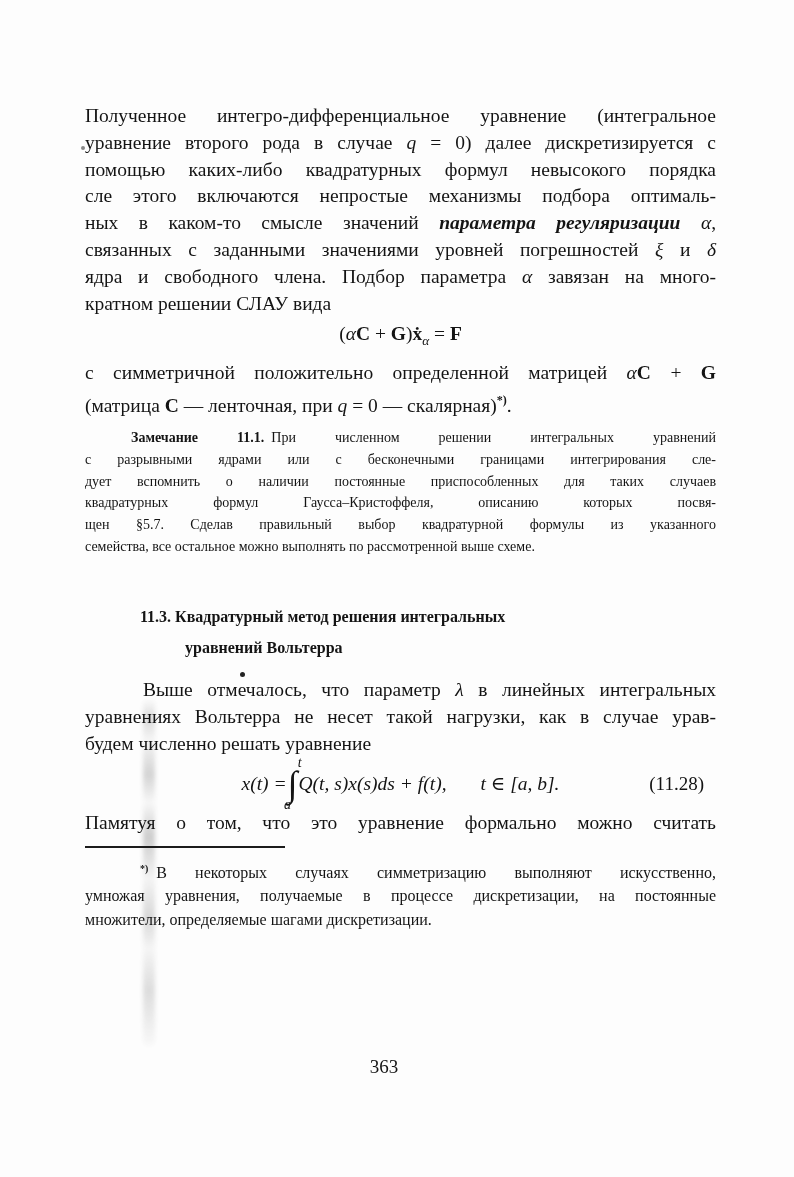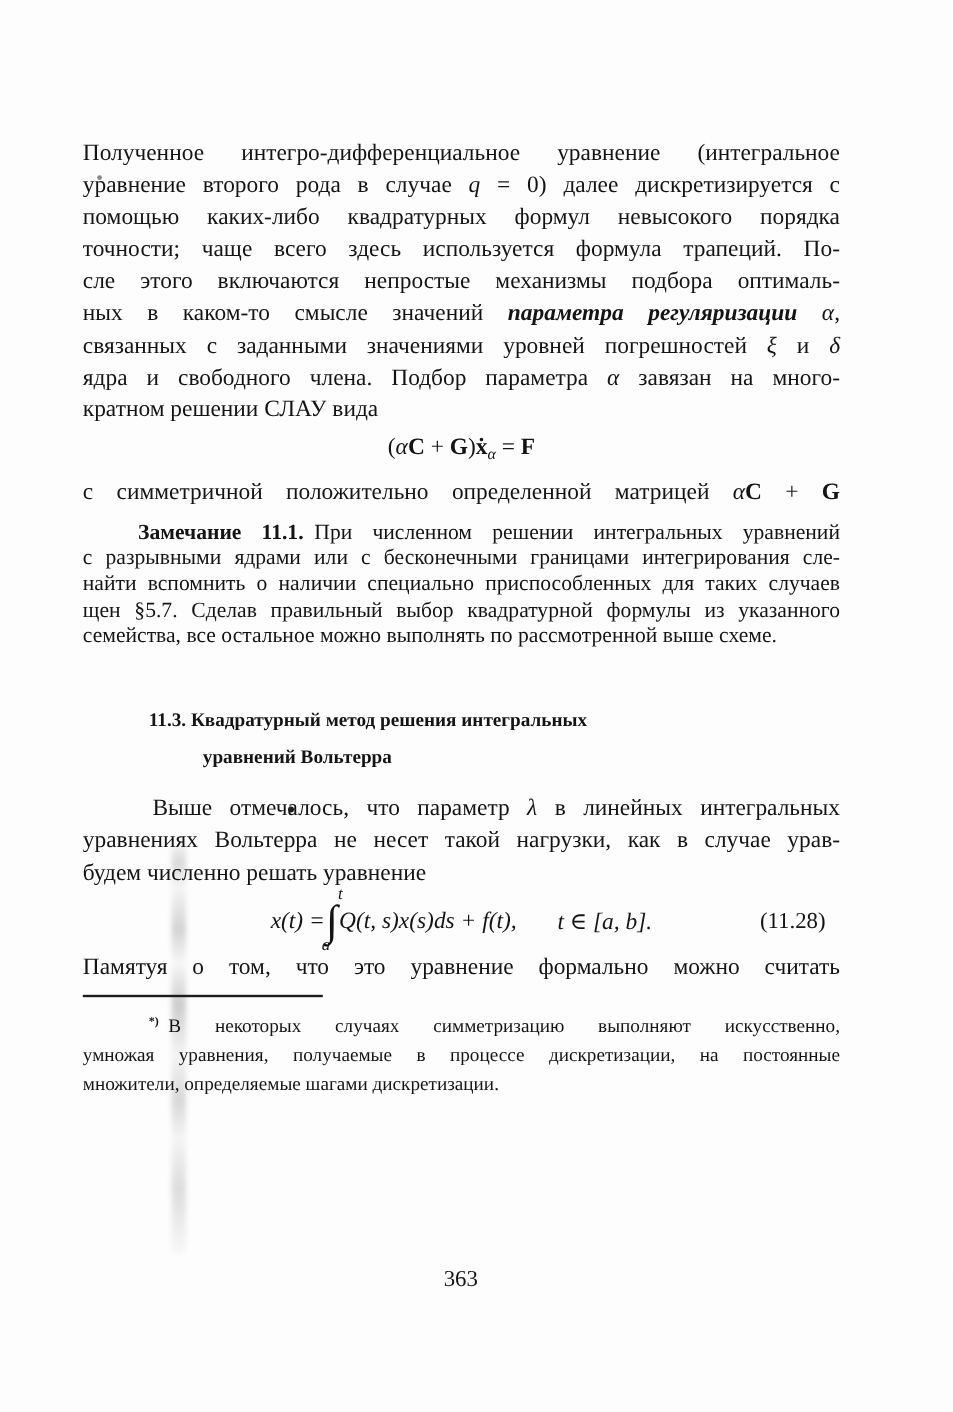--- a/index.html
+++ b/index.html
@@ -4,32 +4,32 @@
 <style>
   html, body { margin: 0; padding: 0; background: #ffffff; }
   .page {
     position: relative;
     width: 794px; height: 1177px;
     background: #fdfdfd;
     color: #141414;
     font-family: "Liberation Serif", "DejaVu Serif", serif;
     overflow: hidden;
   }
-  .column { position: absolute; left: 69px; top: 103px; width: 631px; margin-top: 12px; }
+  .column { position: absolute; left: 85px; top: 103px; width: 631px; }
 
   
   .ln { text-align: justify; text-align-last: justify; }
   .ln.last { text-align-last: left; }
   .ln.center { text-align: center; text-align-last: center; }
 
   .bodytext .ln { font-size: 19.5px; line-height: 26.8px; }
   .bodytext .ln.indent { text-indent: 58px; }
 
   .remark { margin-top: 8px; }
-  .remark .ln { font-size: 18px; line-height: 21.7px; }
+  .remark .ln { font-size: 14px; line-height: 21.7px; }
   .remark .ln.indent { text-indent: 46px; }
 
   .footnote { margin-top: 9px; }
   .footnote .ln { font-size: 16px; line-height: 23.5px; }
   .footnote .ln.indent { text-indent: 55px; }
 
   
   .mi { font-style: italic; }
   .mb { font-weight: 700; }
   .bi { font-weight: 700; font-style: italic; }
@@ -89,41 +89,42 @@
   <div class="speck-para1"></div>
   <div class="speck-heading"></div>
   <div class="smudge"></div>
 
   <div class="column">
 
     <div class="bodytext">
         <div class="ln"><span>Полученное интегро-дифференциальное уравнение (интегральное</span></div>
         <div class="ln"><span>уравнение второго рода в случае </span><span class="mi">q</span><span> = 0) далее дискретизируется с</span></div>
         <div class="ln"><span>помощью каких-либо квадратурных формул невысокого порядка</span></div>
-        <div class="ln"><span>точности; чаще всего здесь используется формула трапеций. По-</span></div>
         <div class="ln"><span>сле этого включаются непростые механизмы подбора оптималь-</span></div>
         <div class="ln"><span>ных в каком-то смысле значений </span><span class="bi">параметра регуляризации</span><span> </span><span class="mi">α</span><span>,</span></div>
         <div class="ln"><span>связанных с заданными значениями уровней погрешностей </span><span class="mi">ξ</span><span> и </span><span class="mi">δ</span></div>
         <div class="ln"><span>ядра и свободного члена. Подбор параметра </span><span class="mi">α</span><span> завязан на много-</span></div>
         <div class="ln last"><span>кратном решении СЛАУ вида</span></div>
       </div>
 
     <div class="bodytext f1">
         <div class="ln center"><span>(</span><span class="mi">α</span><span class="mb">C</span><span> + </span><span class="mb">G</span><span>)</span><span class="mb">ẋ</span><span class="mi msub">α</span><span> = </span><span class="mb">F</span></div>
       </div>
 
     <div class="bodytext">
         <div class="ln"><span>с симметричной положительно определенной матрицей </span><span class="mi">α</span><span class="mb">C</span><span> + </span><span class="mb">G</span></div>
+        <div class="ln last"><span>(матрица </span><span class="mb">C</span><span> — ленточная, при </span><span class="mi">q</span><span> = 0 — скалярная)</span><span class="sup">*)</span><span>.</span></div>
       </div>
 
 
     <div class="remark">
         <div class="ln indent"><span class="b">Замечание 11.1.</span><span> При численном решении интегральных уравнений</span></div>
         <div class="ln"><span>с разрывными ядрами или с бесконечными границами интегрирования сле-</span></div>
-        <div class="ln"><span>найти вспомнить о наличии специально приспособленных для таких случаев</span></div>
+        <div class="ln"><span>дует вспомнить о наличии постоянные приспособленных для таких случаев</span></div>
+        <div class="ln"><span>квадратурных формул Гаусса–Кристоффеля, описанию которых посвя-</span></div>
         <div class="ln"><span>щен §5.7. Сделав правильный выбор квадратурной формулы из указанного</span></div>
         <div class="ln last"><span>семейства, все остальное можно выполнять по рассмотренной выше схеме.</span></div>
       </div>
 
     <div class="heading">
       <div class="h1">11.3. Квадратурный метод решения интегральных</div>
       <div class="h2">уравнений Вольтерра</div>
     </div>
 
     <div class="bodytext para4">

